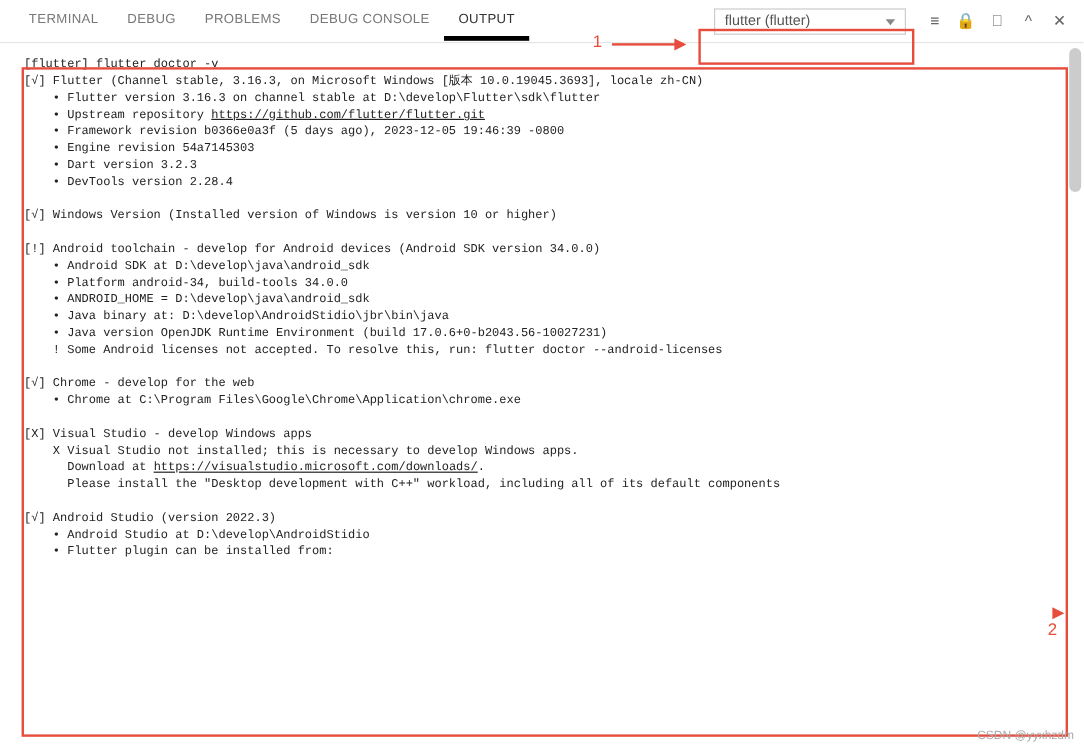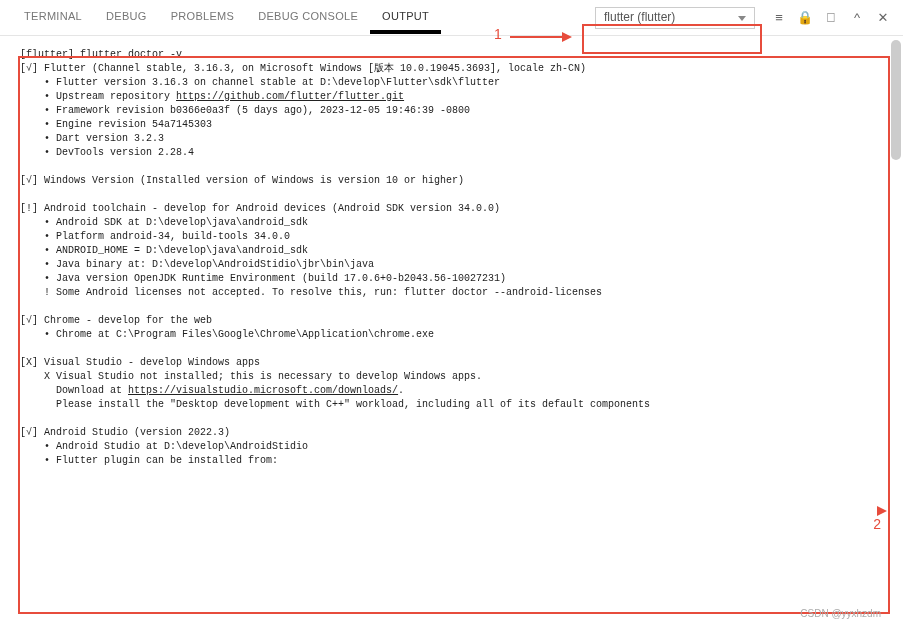--- a/index.html
+++ b/index.html
@@ -161,21 +161,21 @@
       position: absolute;
       right: 2px;
       top: 40px;
       width: 10px;
       height: 120px;
       background: #ccc;
       border-radius: 5px;
     }
     .watermark {
       position: absolute;
-      right: 22px;
+      right: 8px;
       bottom: 4px;
       font-size: 10px;
       color: #aaa;
       font-family: sans-serif;
     }
   </style>
 </head>
 <body>
 
 <div class="panel-header">

